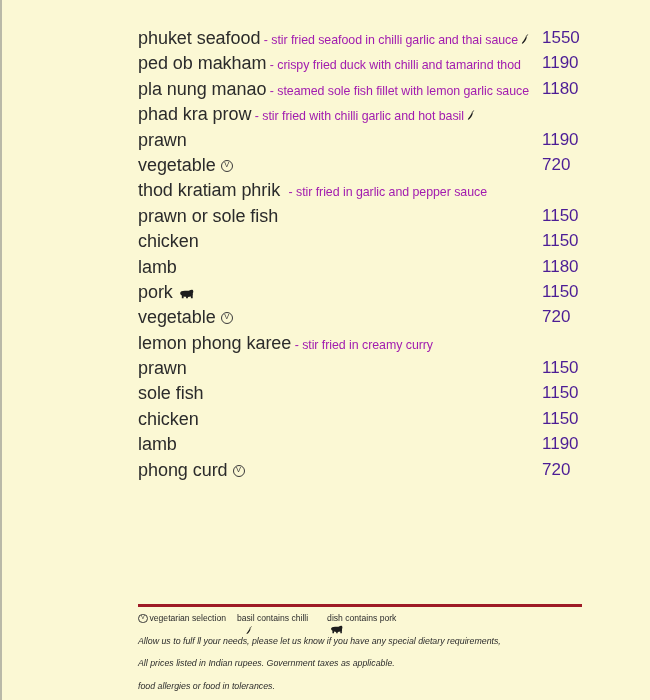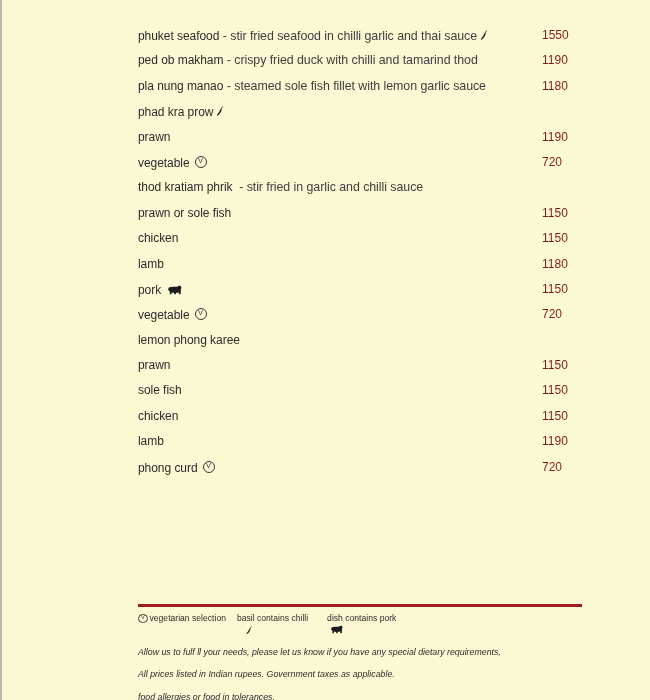--- a/index.html
+++ b/index.html
@@ -47,29 +47,29 @@
   }
   .row-name {
     font-size: 13.3px;
     color: #2b2b2b;
     letter-spacing: -0.05px;
     white-space: pre;
     display: flex;
     align-items: baseline;
   }
   .row-name .dish {
-    font-size: 12px;
+    font-size: 18px;
   }
   .row-name .desc {
     font-size: 12.4px;
-    color: #404040;
+    color: #a21caf;
   }
   .row-price {
-    font-size: 12px;
-    color: #7f1d1d;
+    font-size: 17px;
+    color: #4c1d95;
     min-width: 44px;
     text-align: left;
     position: absolute;
     left: 404px;
   }
   .row { position: relative; }
 
   
   .icon {
     display: inline-block;
@@ -124,21 +124,21 @@
     height: 2.5px;
     background: #9e1b26;
     margin: 0 0 6px 0;
   }
   .legend {
     font-size: 8.6px;
     color: #2b2b2b;
     display: flex;
     white-space: pre;
     line-height: 11px;
-    margin-bottom: 12px;
+    margin-bottom: 1px;
   }
   .legend .veg-icon {
     width: 7.5px;
     height: 7.5px;
     margin-left: 0;
     margin-right: 2px;
     top: 1px;
   }
   .legend .veg-icon::after {
     font-size: 5.6px;
@@ -182,34 +182,34 @@
         </div>
         <div class="row">
           <div class="row-name"><span class="dish">ped ob makham</span><span class="desc"> - crispy fried duck with chilli and tamarind thod</span></div>
           <div class="row-price">1190</div>
         </div>
         <div class="row">
           <div class="row-name"><span class="dish">pla nung manao</span><span class="desc"> - steamed sole fish fillet with lemon garlic sauce</span></div>
           <div class="row-price">1180</div>
         </div>
         <div class="row">
-          <div class="row-name"><span class="dish">phad kra prow</span><span class="icon chilli-icon"><svg viewBox="0 0 9 12" width="100%" height="100%" aria-hidden="true">
+          <div class="row-name"><span class="dish">phad kra prow</span><span class="desc"> - stir fried with chilli garlic and hot basil</span><span class="icon chilli-icon"><svg viewBox="0 0 9 12" width="100%" height="100%" aria-hidden="true">
                 <path d="M7.6 0.6 C7.0 1.6 6.4 2.0 5.6 2.2 C6.2 3.4 5.6 5.6 4.2 7.6 C2.9 9.5 1.4 10.8 0.7 10.6 C0.2 10.4 0.9 9.2 2.2 7.6 C3.6 5.8 5.2 3.2 5.0 2.0 C5.8 1.6 6.6 1.0 7.0 0.2 Z" fill="#1d1d1d"></path>
               </svg></span></div>
         </div>
         <div class="row">
           <div class="row-name"><span class="dish">prawn</span></div>
           <div class="row-price">1190</div>
         </div>
         <div class="row">
           <div class="row-name"><span class="dish">vegetable</span><span class="icon veg-icon"></span></div>
           <div class="row-price">720</div>
         </div>
         <div class="row">
-          <div class="row-name"><span class="dish">thod kratiam phrik </span><span class="desc"> - stir fried in garlic and chilli sauce</span></div>
+          <div class="row-name"><span class="dish">thod kratiam phrik </span><span class="desc"> - stir fried in garlic and pepper sauce</span></div>
         </div>
         <div class="row">
           <div class="row-name"><span class="dish">prawn or sole fish</span></div>
           <div class="row-price">1150</div>
         </div>
         <div class="row">
           <div class="row-name"><span class="dish">chicken</span></div>
           <div class="row-price">1150</div>
         </div>
         <div class="row">
@@ -220,21 +220,21 @@
           <div class="row-name"><span class="dish">pork</span><span class="icon pork-icon"><svg viewBox="0 0 15 10" width="100%" height="100%" aria-hidden="true">
                 <path d="M1.2 4.2 C1.2 2.6 3.2 1.8 5.8 1.8 L9.8 1.8 C11.4 0.9 12.6 0.6 13.4 0.8 C13.9 0.95 14.2 1.5 14.3 2.3 C14.4 3.1 14.2 3.8 13.8 4.3 C14.0 5.0 14.0 5.8 13.7 6.6 L13.7 9.2 L11.9 9.2 L11.9 7.4 C11.0 7.7 10.0 7.9 8.9 7.9 L8.9 9.2 L7.1 9.2 L7.1 7.85 C6.2 7.8 5.3 7.65 4.6 7.4 L4.6 9.2 L2.8 9.2 L2.8 6.5 C1.8 5.9 1.2 5.1 1.2 4.2 Z" fill="#1d1d1d"></path>
               </svg></span></div>
           <div class="row-price">1150</div>
         </div>
         <div class="row">
           <div class="row-name"><span class="dish">vegetable</span><span class="icon veg-icon"></span></div>
           <div class="row-price">720</div>
         </div>
         <div class="row">
-          <div class="row-name"><span class="dish">lemon phong karee</span></div>
+          <div class="row-name"><span class="dish">lemon phong karee</span><span class="desc"> - stir fried in creamy curry</span></div>
         </div>
         <div class="row">
           <div class="row-name"><span class="dish">prawn</span></div>
           <div class="row-price">1150</div>
         </div>
         <div class="row">
           <div class="row-name"><span class="dish">sole fish</span></div>
           <div class="row-price">1150</div>
         </div>
         <div class="row">

